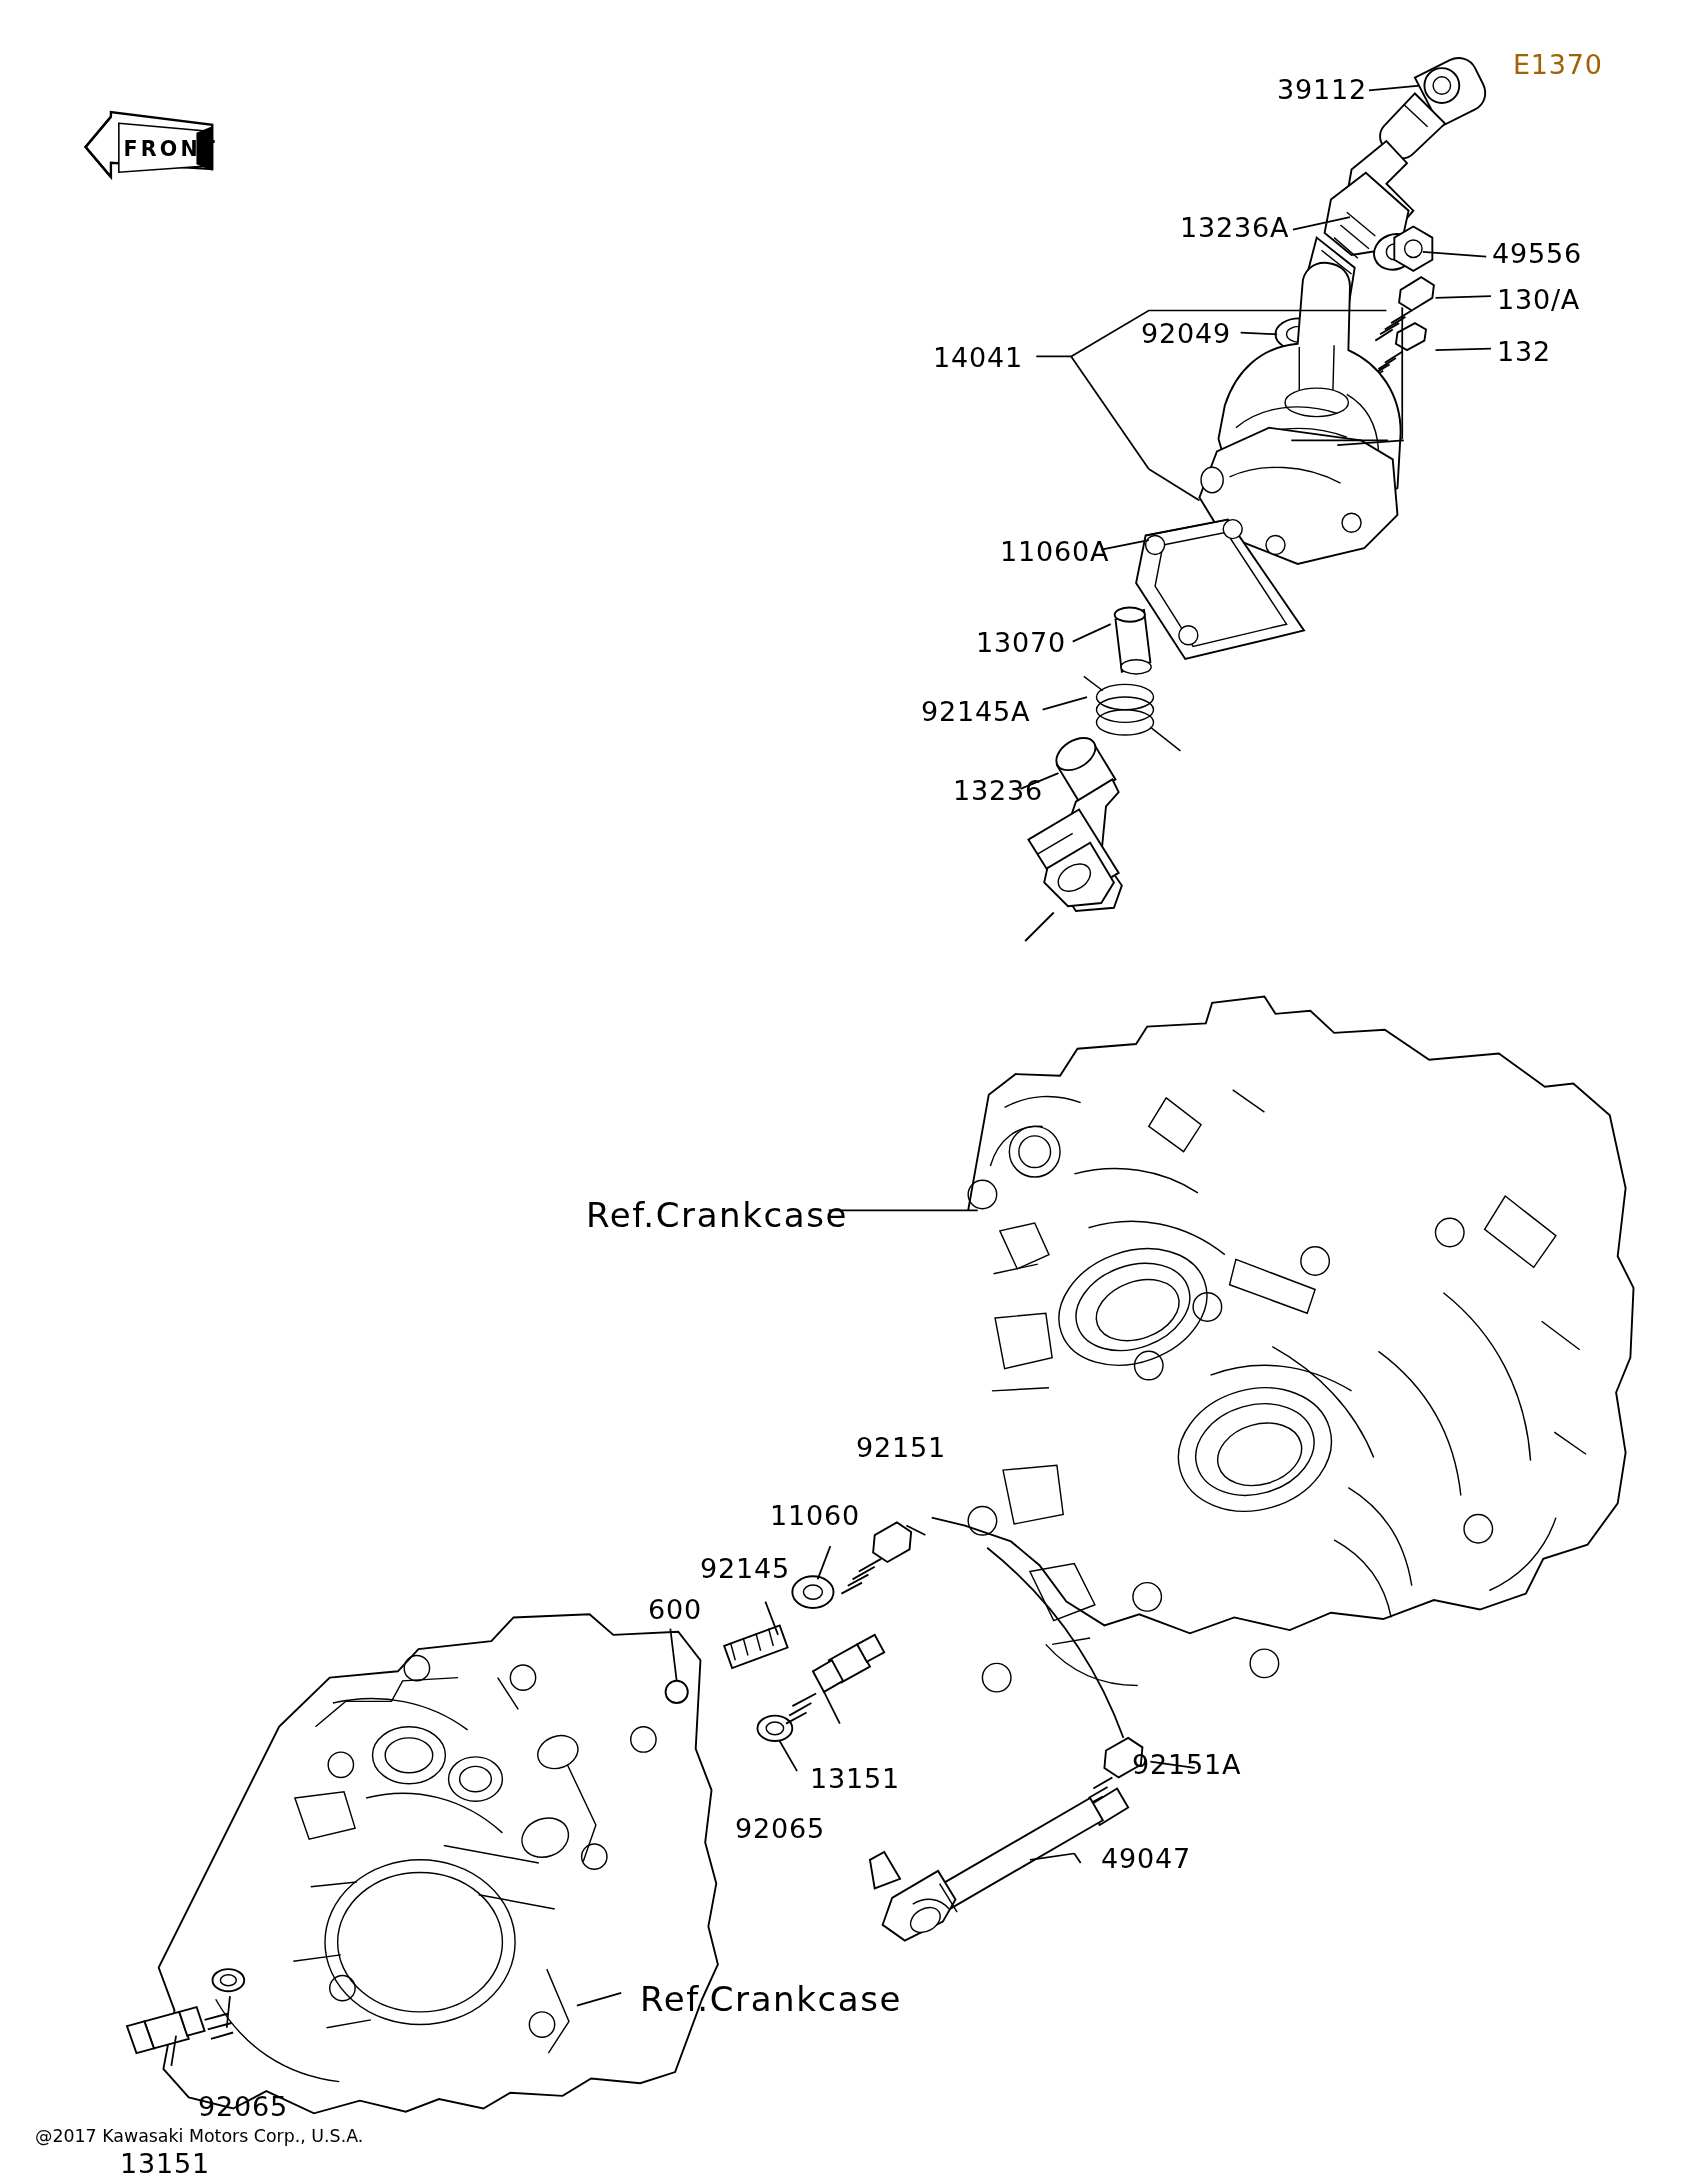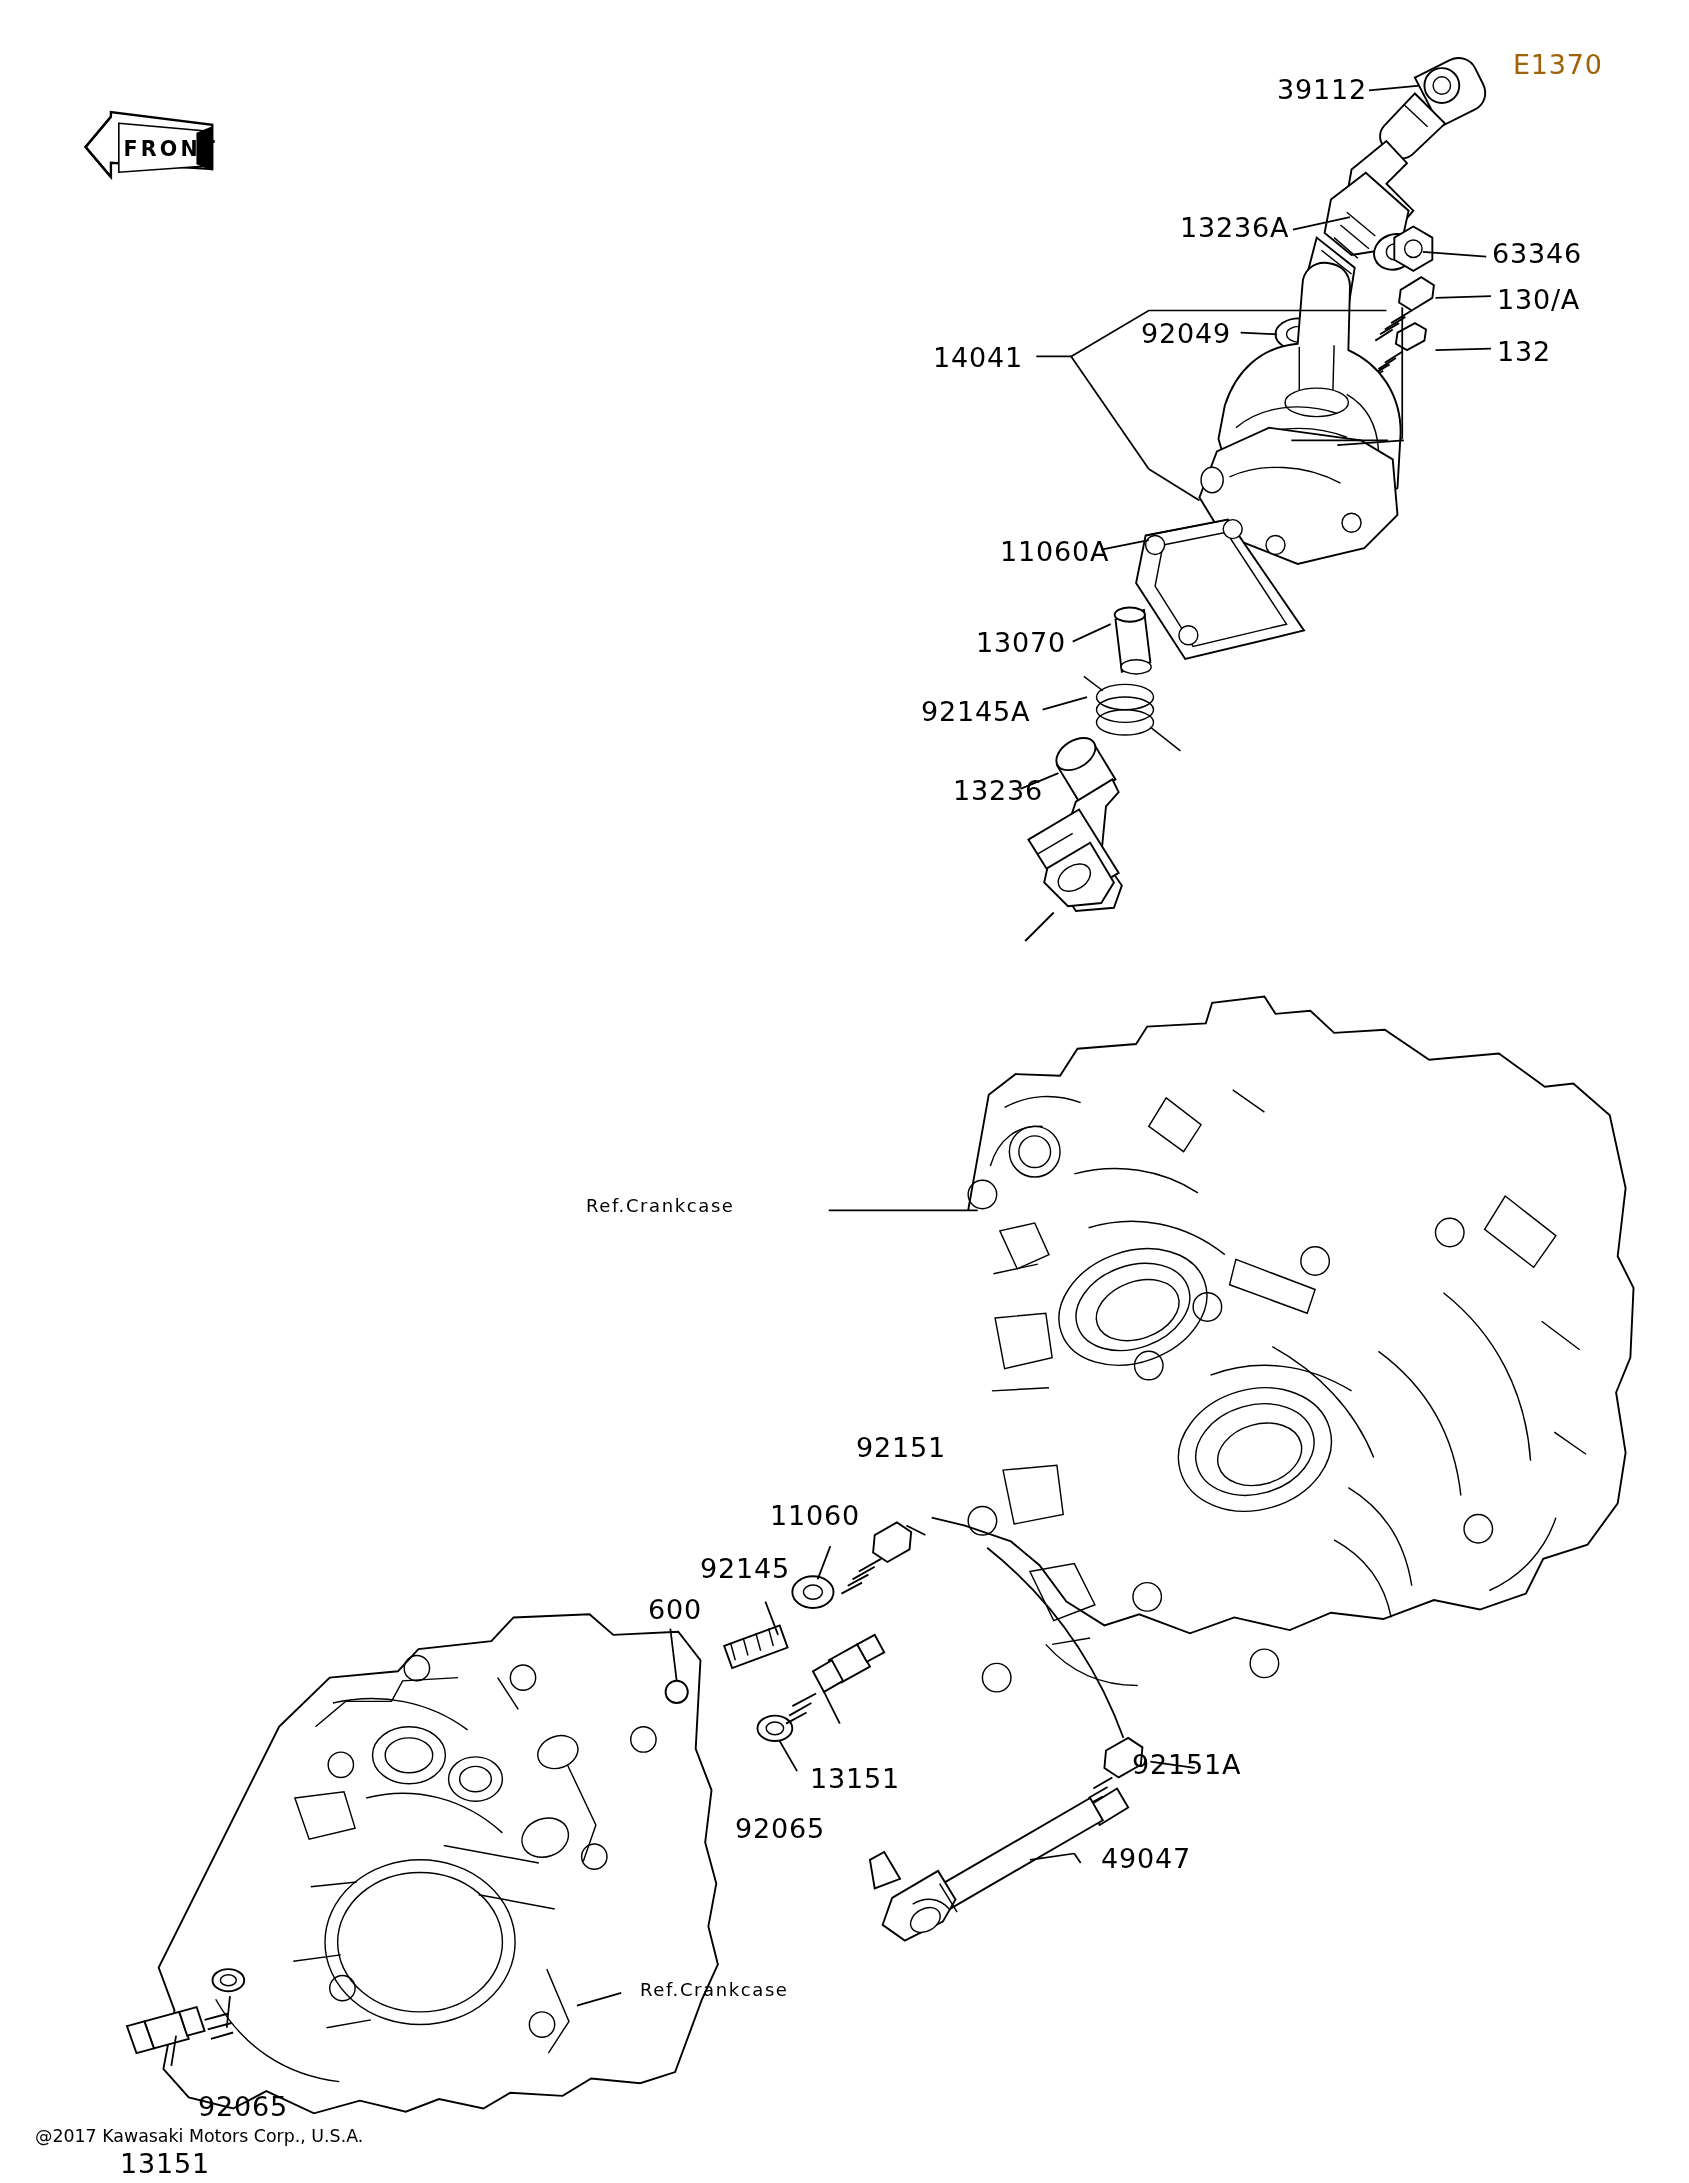--- a/index.html
+++ b/index.html
@@ -27,21 +27,21 @@
   }
   .diagram-id {
     position: absolute;
     font-size: 27px;
     letter-spacing: 0.8px;
     color: #a16207;
     white-space: nowrap;
   }
   .ref-label {
     position: absolute;
-    font-size: 18px;
+    font-size: 34px;
     letter-spacing: 1.6px;
     color: #000;
     white-space: nowrap;
   }
   .copyright {
     position: absolute;
     left: 35px;
     top: 2126px;
     font-size: 17.4px;
     color: #000;
@@ -368,21 +368,21 @@
     <path d="M40 20 L8 58 L40 96" fill="none" stroke="#000" stroke-width="3"></path>
     <path d="M50 28 L160 38 L160 82 L50 90 Z" fill="#ffffff" stroke="#000" stroke-width="2"></path>
     <path d="M148 40 L168 32 L168 88 L148 80 Z" fill="#000"></path>
     <text x="56" y="70" font-family="DejaVu Sans, sans-serif" font-size="26" font-weight="bold" letter-spacing="4" fill="#000">FRONT</text>
   </svg>
 
   <div class="diagram-id" style="left:1513px; top:49px;">E1370</div>
 
   <div class="label" style="left:1277px; top:74px;">39112</div>
   <div class="label" style="left:1180px; top:212px;">13236A</div>
-  <div class="label" style="left:1492px; top:238px;">63346</div>
+  <div class="label" style="left:1492px; top:238px;">49556</div>
   <div class="label" style="left:1497px; top:284px;">130/A</div>
   <div class="label" style="left:1497px; top:336px;">132</div>
   <div class="label" style="left:1141px; top:318px;">92049</div>
   <div class="label" style="left:933px; top:342px;">14041</div>
   <div class="label" style="left:1000px; top:536px;">11060A</div>
   <div class="label" style="left:976px; top:627px;">13070</div>
   <div class="label" style="left:921px; top:696px;">92145A</div>
   <div class="label" style="left:917px; top:775px;margin-left:36px;">13236</div>
 
   <div class="label" style="left:856px; top:1432px;">92151</div>

